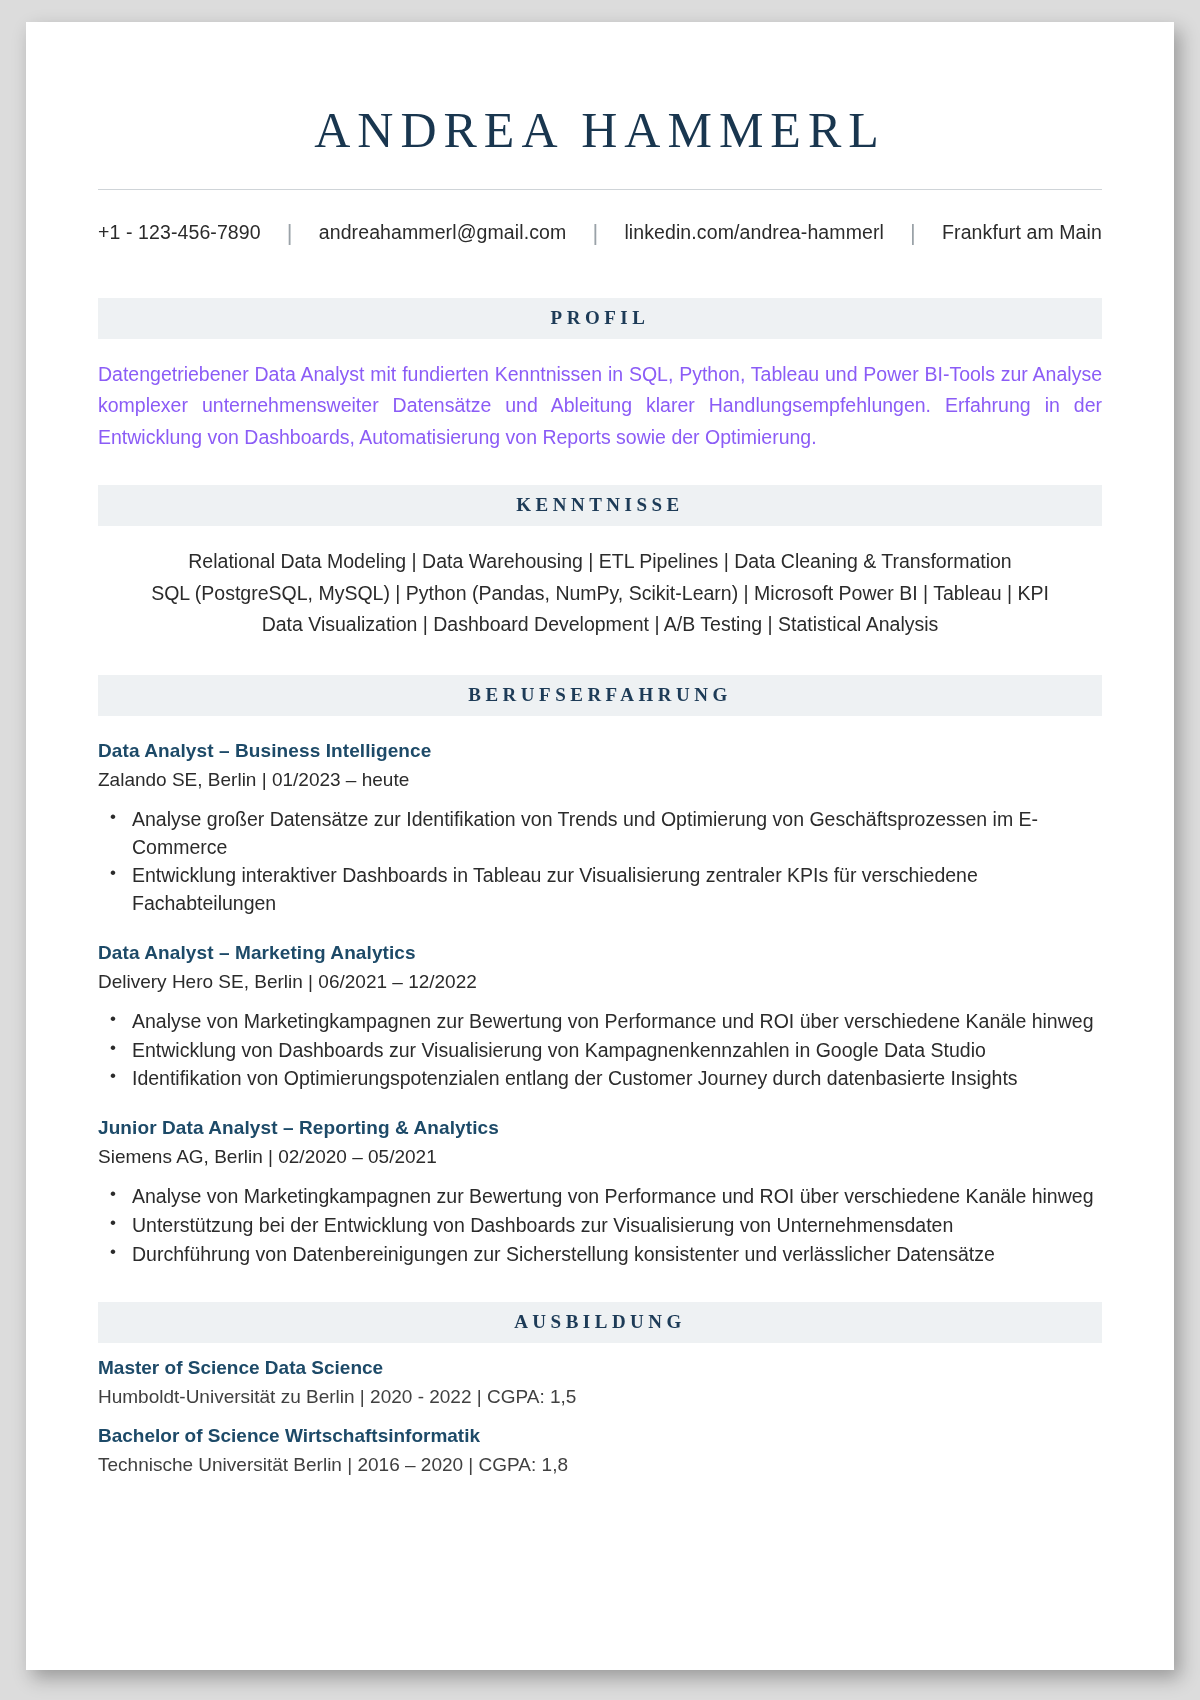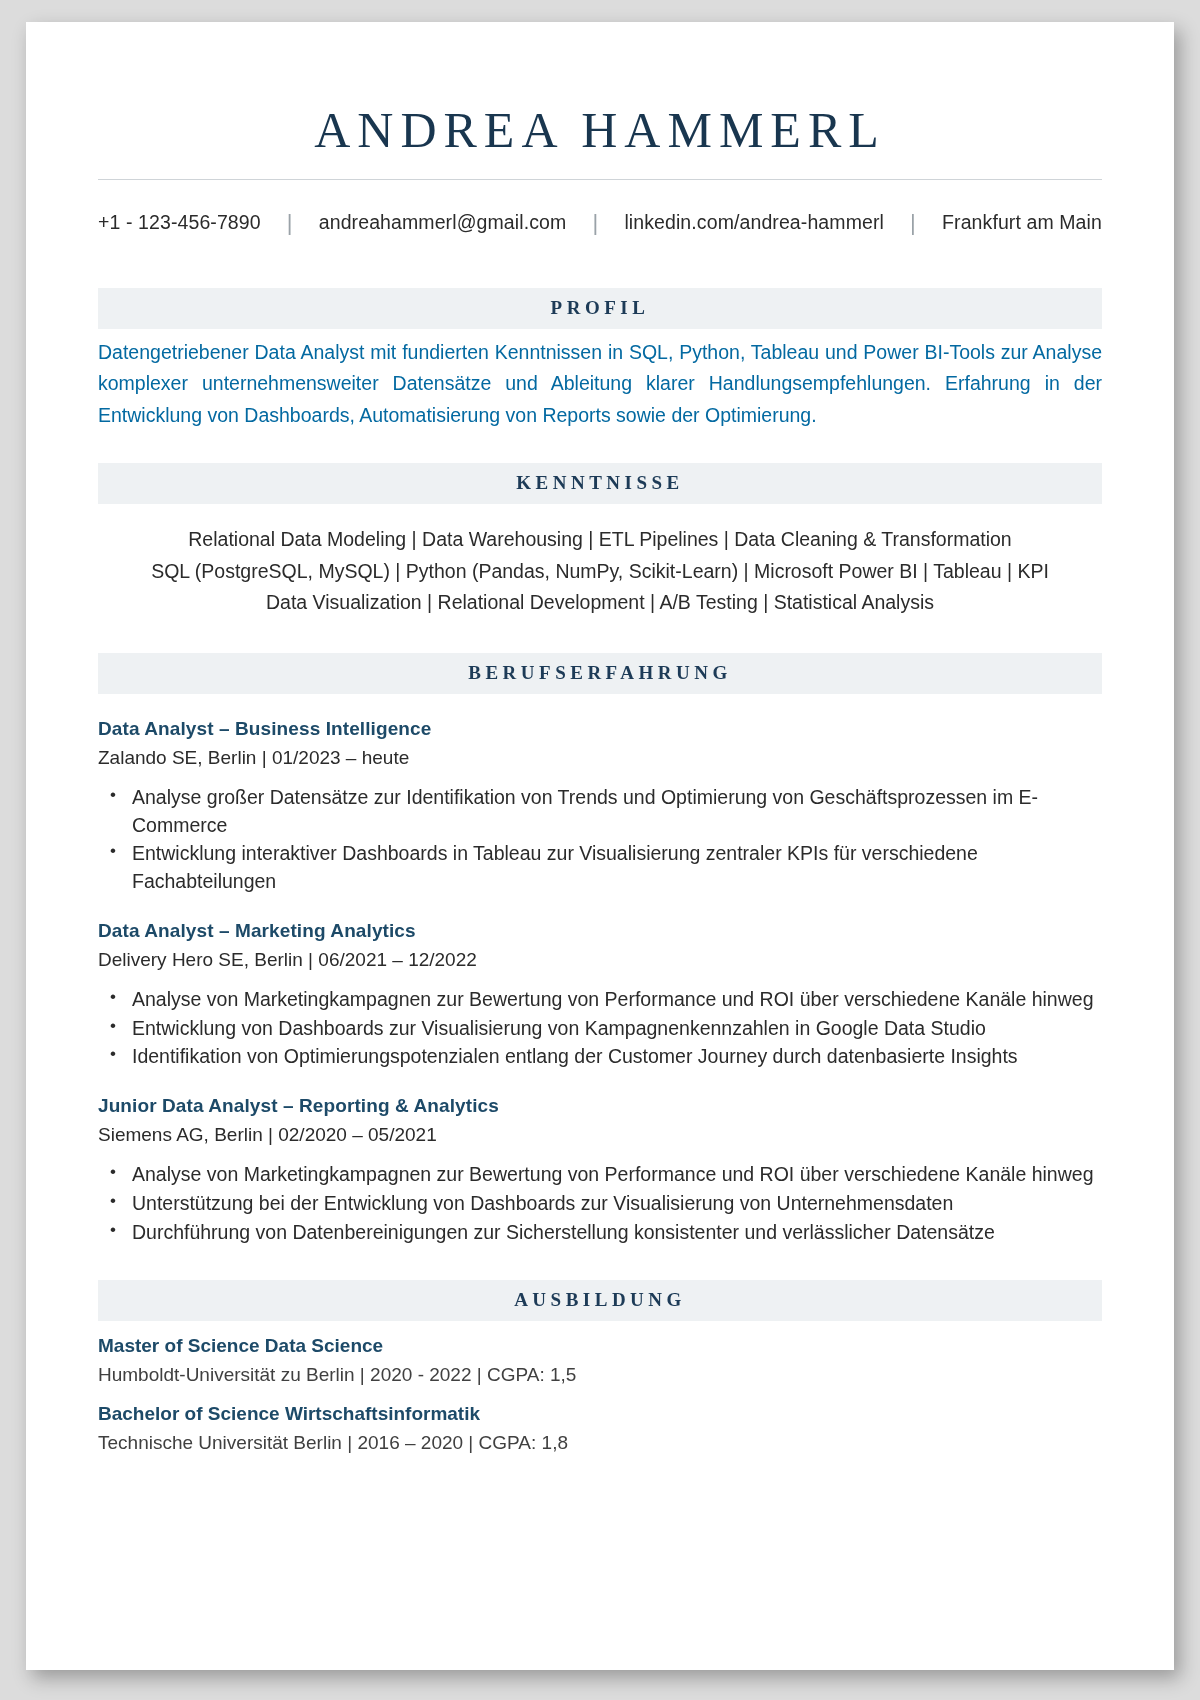--- a/index.html
+++ b/index.html
@@ -28,21 +28,21 @@
   }
   
   .name-title {
     text-align: center;
     font-family: "Liberation Serif", serif;
     font-size: 50px;
     letter-spacing: 7px;
     color: #19364f;
     font-weight: 400;
     padding-top: 82px;
-    padding-bottom: 22px;
+    padding-bottom: 32px;
     line-height: 1.05;
     white-space: nowrap;
   }
   .name-rule {
     height: 1px;
     background: #cfd4d8;
     margin: 0 0 0 0;
   }
   .contact-row {
     display: flex;
@@ -71,24 +71,24 @@
     font-weight: 700;
     padding: 9px 0 10px 0;
   }
   .band-profil   { margin-top: 52px; }
   .band-skills   { margin-top: 32px; }
   .band-exp      { margin-top: 34px; }
   .band-edu      { margin-top: 34px; }
 
   
   .profile-text {
-    margin-top: 8px;
+    margin-top: 20px;
     font-size: 19.5px;
     line-height: 1.62;
-    color: #0369a1;
+    color: #8b5cf6;
     text-align: justify;
   }
   .skills-block {
     margin-top: 20px;
     text-align: center;
     font-size: 19.5px;
     line-height: 1.62;
     color: #2b2b2b;
   }
   .skills-line { display: block; }
@@ -164,21 +164,21 @@
       <span class="contact-item">Frankfurt am Main</span>
     </div>
 
     <div class="section-band band-profil">PROFIL</div>
     <p class="profile-text">Datengetriebener Data Analyst mit fundierten Kenntnissen in SQL, Python, Tableau und Power BI-Tools zur Analyse komplexer unternehmensweiter Datensätze und Ableitung klarer Handlungsempfehlungen. Erfahrung in der Entwicklung von Dashboards, Automatisierung von Reports sowie der Optimierung.</p>
 
     <div class="section-band band-skills">KENNTNISSE</div>
     <div class="skills-block">
       <span class="skills-line">Relational Data Modeling | Data Warehousing | ETL Pipelines | Data Cleaning &amp; Transformation</span>
       <span class="skills-line">SQL (PostgreSQL, MySQL) | Python (Pandas, NumPy, Scikit-Learn) | Microsoft Power BI | Tableau | KPI</span>
-      <span class="skills-line">Data Visualization | Relational Development | A/B Testing | Statistical Analysis</span>
+      <span class="skills-line">Data Visualization | Dashboard Development | A/B Testing | Statistical Analysis</span>
     </div>
 
     <div class="section-band band-exp">BERUFSERFAHRUNG</div>
 
     <div class="job">
       <div class="job-title">Data Analyst – Business Intelligence</div>
       <div class="job-meta">Zalando SE, Berlin | 01/2023 – heute</div>
       <ul class="bullets">
         <li>Analyse großer Datensätze zur Identifikation von Trends und Optimierung von Geschäftsprozessen im E-Commerce</li>
         <li>Entwicklung interaktiver Dashboards in Tableau zur Visualisierung zentraler KPIs für verschiedene Fachabteilungen</li>

